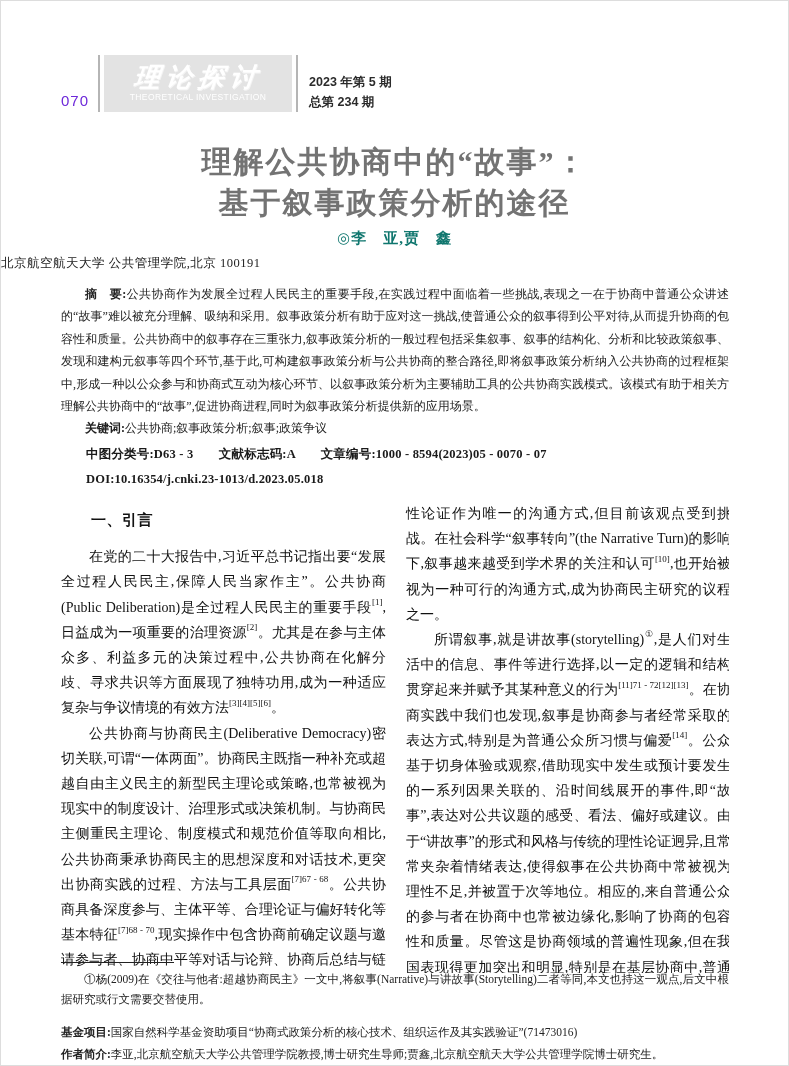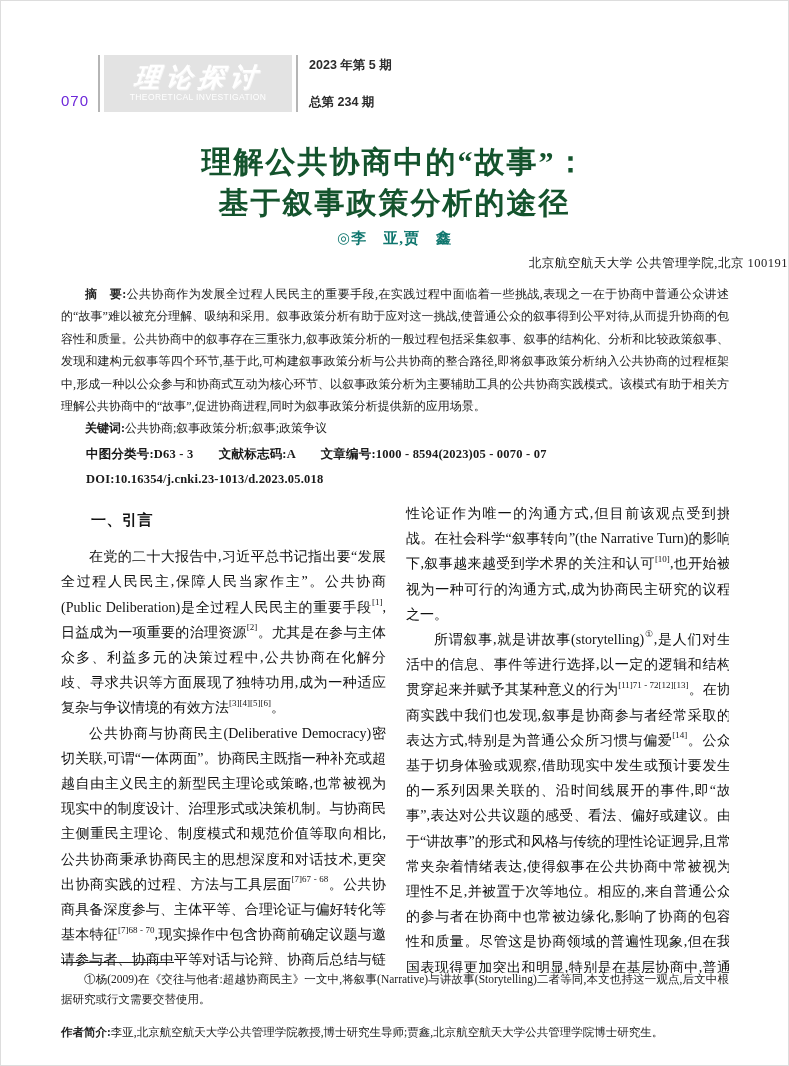--- a/index.html
+++ b/index.html
@@ -36,39 +36,39 @@
     transform:skewX(-6deg);
     text-shadow:1px 1px 0 #f4f4f4;
     white-space:nowrap;
   }
   .logo-en{
     color:#ffffff;
     font-family:"Liberation Sans","DejaVu Sans",sans-serif;
     font-size:8.5px;line-height:11px;letter-spacing:.4px;white-space:nowrap;
   }
   .issue{
-    display:flex;flex-direction:column;justify-content:space-between;
+    display:flex;flex-direction:column;justify-content:flex-end;
     padding-left:11px;
     font-family:"Liberation Sans","DejaVu Sans",sans-serif;
     font-weight:bold;font-size:12.5px;line-height:20px;color:#2b2b2b;
     white-space:nowrap;
   }
   
   .title{
     margin:0;position:absolute;left:0;right:0;top:140px;
-    text-align:center;font-weight:bold;color:#14532d;
+    text-align:center;font-weight:bold;color:#737373;
     font-size:30px;line-height:41px;letter-spacing:2px;
   }
   .authors{
     position:absolute;left:0;right:0;top:228px;
     text-align:center;font-weight:bold;font-size:15px;letter-spacing:1px;color:#0f766e;
   }
   .affiliation{
     position:absolute;left:0;right:0;top:254px;
-    text-align:right;font-size:12.5px;color:#222;letter-spacing:.5px;
+    text-align:left;font-size:12.5px;color:#222;letter-spacing:.5px;
   }
   
   .meta{
     position:absolute;left:60px;right:59px;top:282px;
   }
   .meta p{margin:0;text-align:justify;}
   .abstract,.keywords{
     font-size:12px;line-height:22.4px;text-indent:2em;color:#222;
   }
   .b{font-weight:bold;}
@@ -150,17 +150,18 @@
     <div class="col">
       <p><span>性论证作为唯一的沟通方式,但目前该观点受到挑战。在社会科学“叙事转向”(the Narrative Turn)的影响下,叙事越来越受到学术界的关注和认可</span><sup>[10]</sup><span>,也开始被视为一种可行的沟通方式,成为协商民主研究的议程之一。</span></p>
       <p class="indent"><span>所谓叙事,就是讲故事(storytelling)</span><sup>①</sup><span>,是人们对生活中的信息、事件等进行选择,以一定的逻辑和结构贯穿起来并赋予其某种意义的行为</span><sup>[11]71 - 72[12][13]</sup><span>。在协商实践中我们也发现,叙事是协商参与者经常采取的表达方式,特别是为普通公众所习惯与偏爱</span><sup>[14]</sup><span>。公众基于切身体验或观察,借助现实中发生或预计要发生的一系列因果关联的、沿时间线展开的事件,即“故事”,表达对公共议题的感受、看法、偏好或建议。由于“讲故事”的形式和风格与传统的理性论证迥异,且常常夹杂着情绪表达,使得叙事在公共协商中常被视为理性不足,并被置于次等地位。相应的,来自普通公众的参与者在协商中也常被边缘化,影响了协商的包容性和质量。尽管这是协商领域的普遍性现象,但在我国表现得更加突出和明显,特别是在基层协商中,普通群众尽管人数多,但由于表述方式的差异,在参与和协商实践中很难产生实质性影响</span></p>
     </div>
   </div>
 
   <div class="footer">
     <div class="foot-rule"></div>
     <p class="footnote">①杨(2009)在《交往与他者:超越协商民主》一文中,将叙事(Narrative)与讲故事(Storytelling)二者等同,本文也持这一观点,后文中根据研究或行文需要交替使用。</p>
     <div class="fund-bio">
+      <p><span class="b">基金项目:</span><span>国家自然科学基金资助项目“协商式政策分析的核心技术、组织运作及其实践验证”(71473016)</span></p>
       <p><span class="b">作者简介:</span><span>李亚,北京航空航天大学公共管理学院教授,博士研究生导师;贾鑫,北京航空航天大学公共管理学院博士研究生。</span></p>
     </div>
   </div>
 
 </div>
 
 </body></html>

